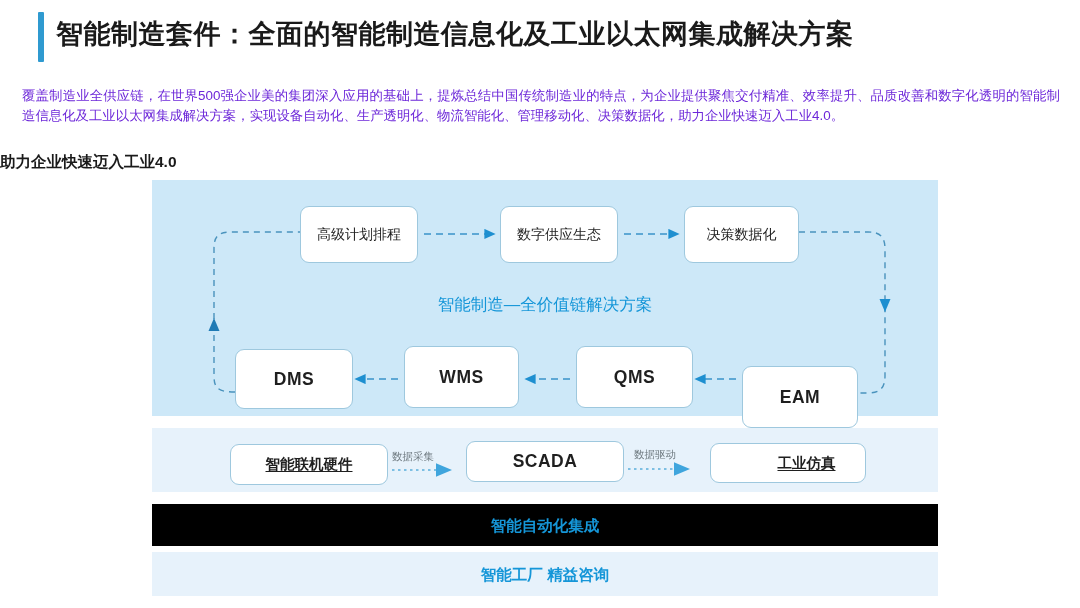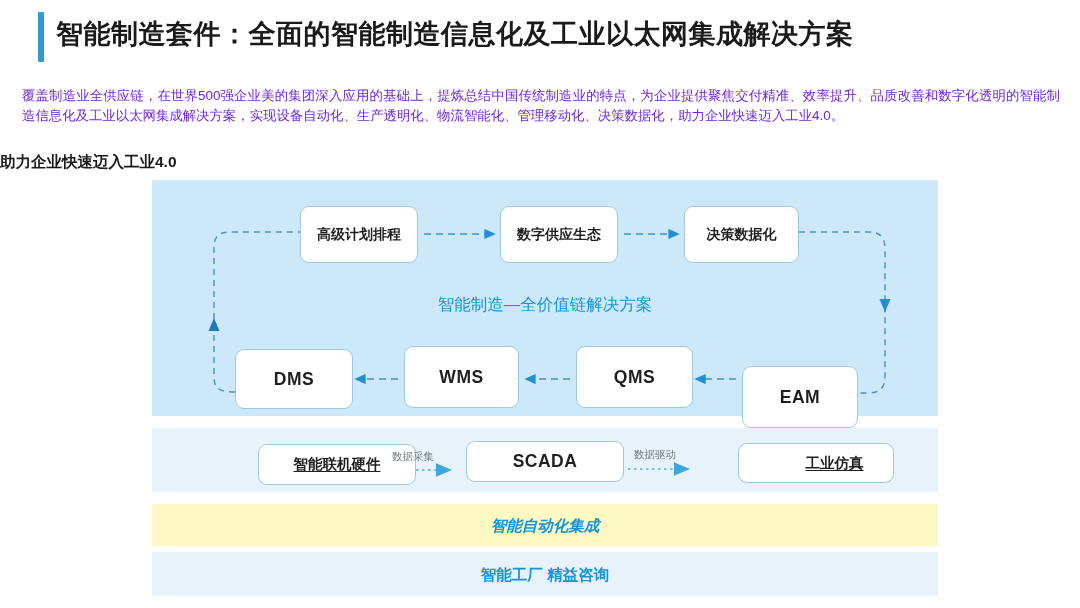--- a/index.html
+++ b/index.html
@@ -43,43 +43,43 @@
     position:absolute;left:152px;width:786px;
     box-sizing:border-box;
   }
   .band-main{
     top:180px;height:236px;background:#cde8f8;
   }
   .band-scada{
     top:428px;height:64px;background:#e7f2fb;
   }
   .band-auto{
-    top:504px;height:42px;background:#fef9c3;font-style:italic;
+    top:504px;height:42px;background:#000000;
   }
   .band-factory{
     top:552px;height:44px;background:#e7f2fb;
   }
   .band-label{
     position:absolute;left:0;width:786px;text-align:center;
     color:#1596d8;font-weight:bold;font-size:15.5px;
   }
   .band-auto .band-label{top:12px;}
   .band-factory .band-label{top:13px;}
 
   
   .node{
     position:absolute;background:#ffffff;
     border:1px solid #9ec8de;border-radius:9px;
     display:flex;align-items:center;justify-content:center;
     color:#1f1f1f;box-sizing:border-box;
     z-index:4;
   }
-  .node.cn{font-size:14px;font-weight:bold;}
+  .node.cn{font-size:14px;font-weight:normal;}
   .node.en{font-size:17.5px;font-weight:bold;letter-spacing:0.5px;}
-  .node.strong{font-size:14.5px;font-weight:bold;margin-left:28px;}
+  .node.strong{font-size:14.5px;font-weight:bold;}
 
   
   #node-aps   {left:300px;top:206px;width:118px;height:57px;}
   #node-dsc   {left:500px;top:206px;width:118px;height:57px;}
   #node-mfg   {left:684px;top:206px;width:115px;height:57px;}
   
   #node-dms   {left:235px;top:349px;width:118px;height:60px;}
   #node-wms   {left:404px;top:346px;width:115px;height:62px;}
   #node-qms   {left:576px;top:346px;width:117px;height:62px;}
   #node-eam   {left:742px;top:344px;width:116px;height:62px;margin-top:22px;}

